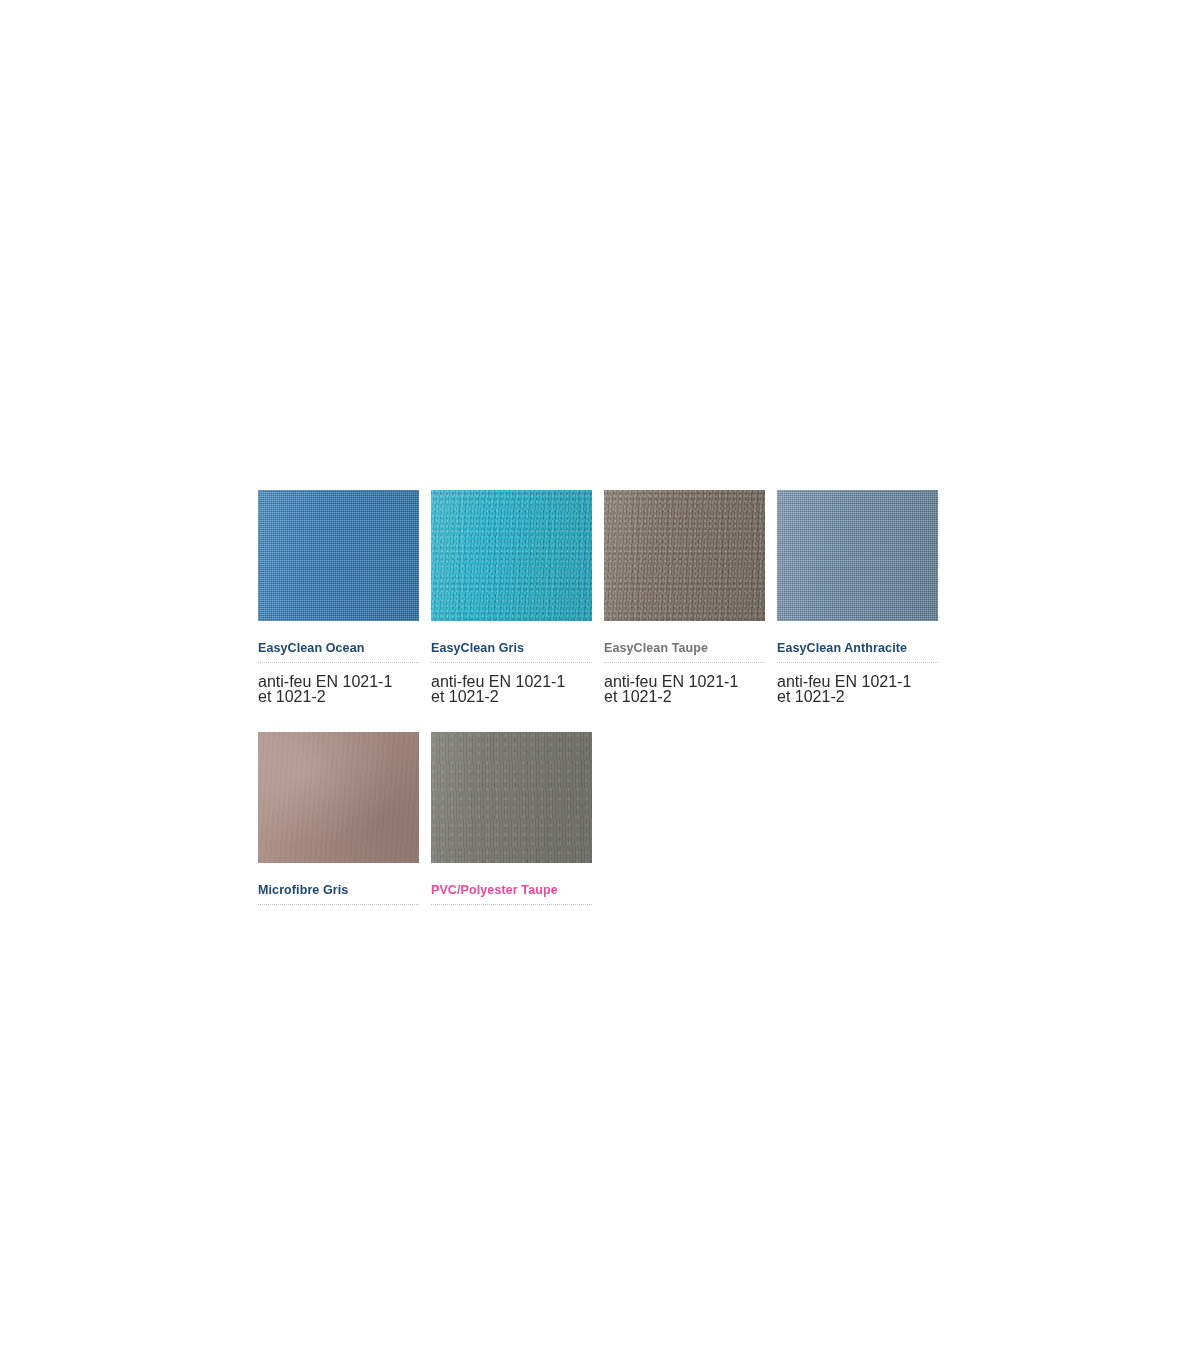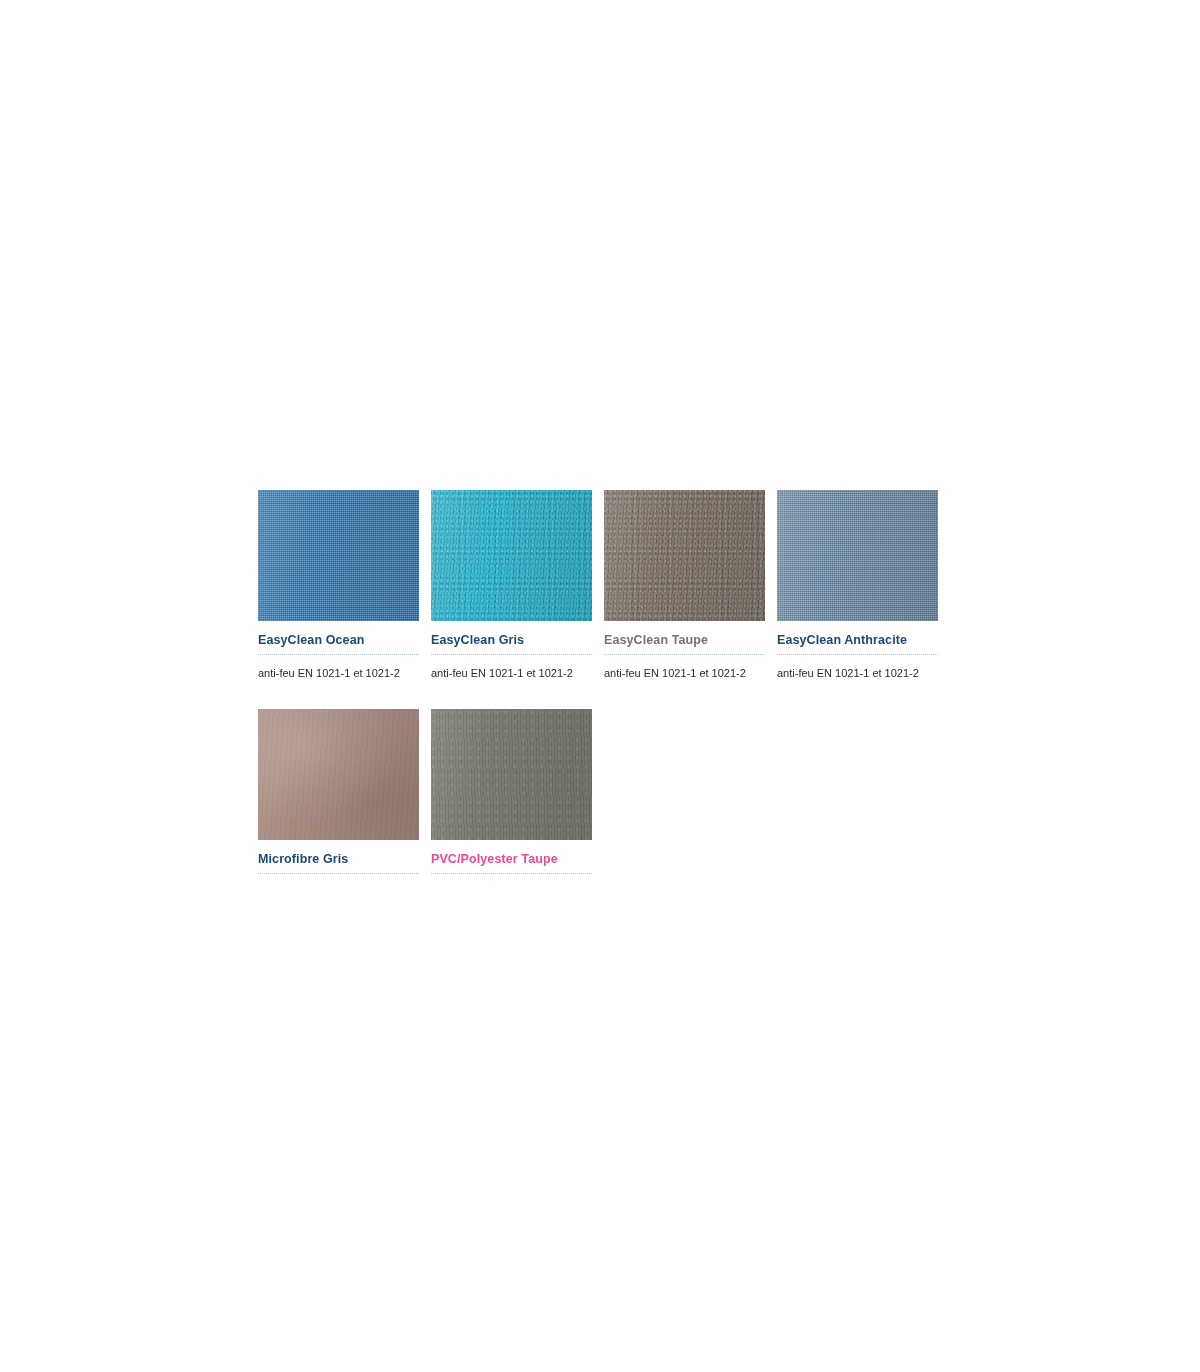--- a/index.html
+++ b/index.html
@@ -47,34 +47,34 @@
   .swatch-image .tex {
     position: absolute;
     inset: 0;
   }
 
   .swatch-title {
     font-size: 12.5px;
     font-weight: bold;
     color: #1c4872;
     letter-spacing: 0.1px;
-    padding-top: 12px;
+    padding-top: 20px;
     padding-bottom: 6px;
     line-height: 14px;
     white-space: nowrap;
   }
 
   .swatch-divider {
     height: 1px;
     width: 100%;
     border-bottom: 1px dotted #b9c4d1;
   }
 
   .swatch-desc {
-    font-size: 11px;
+    font-size: 16px;
     line-height: 15px;
     color: #2b2b2b;
     padding-top: 11px;
     max-width: 150px;
   }
 
   .row-gap { height: 28px; }
 
   
   .weave {

